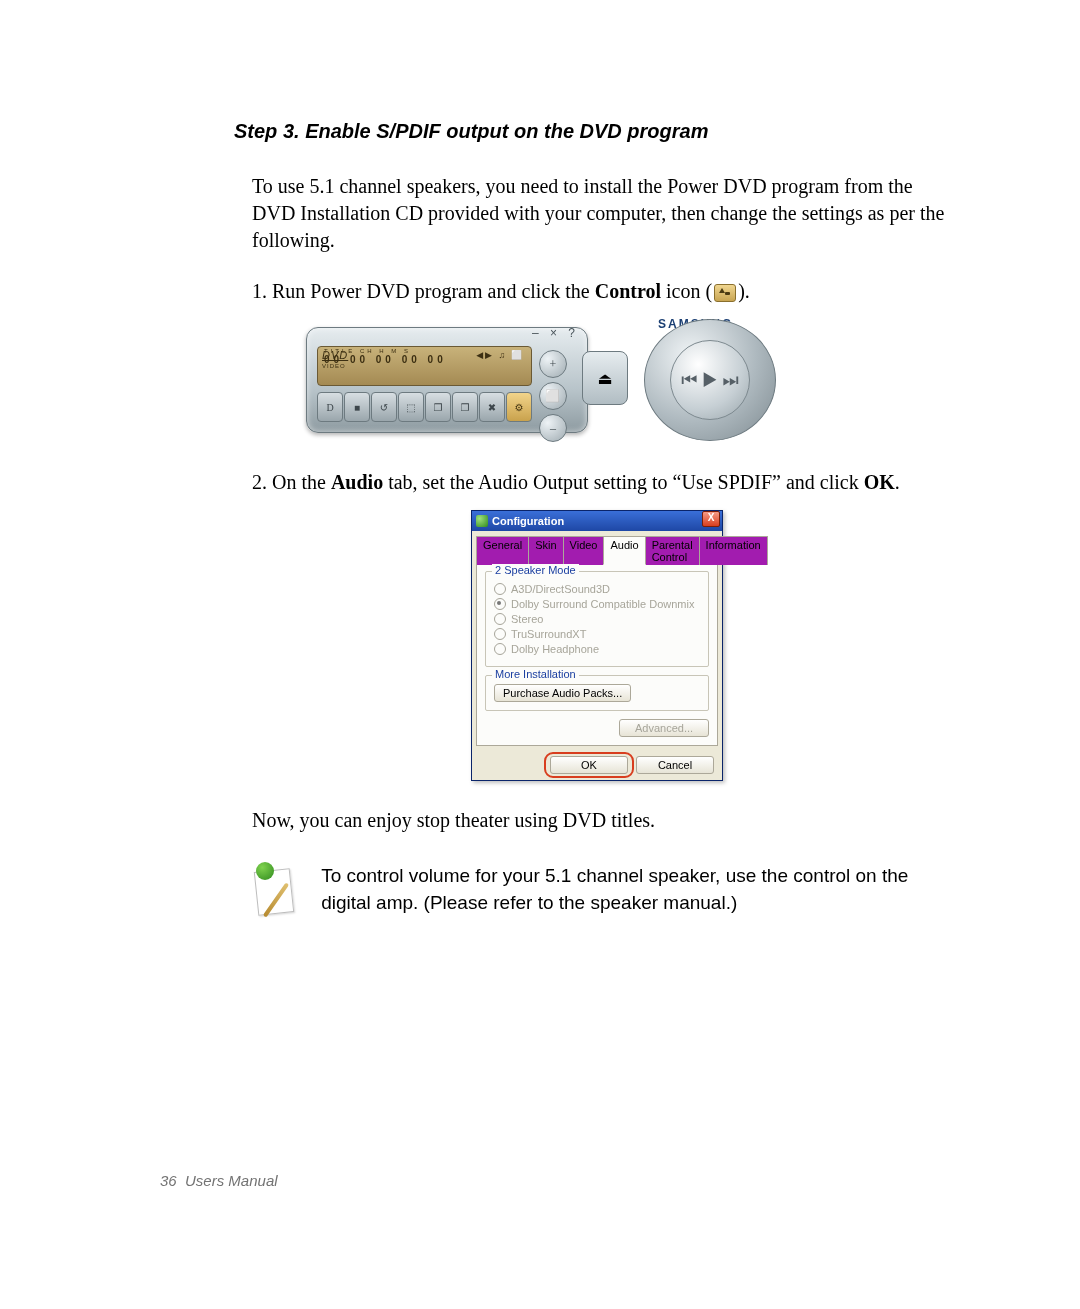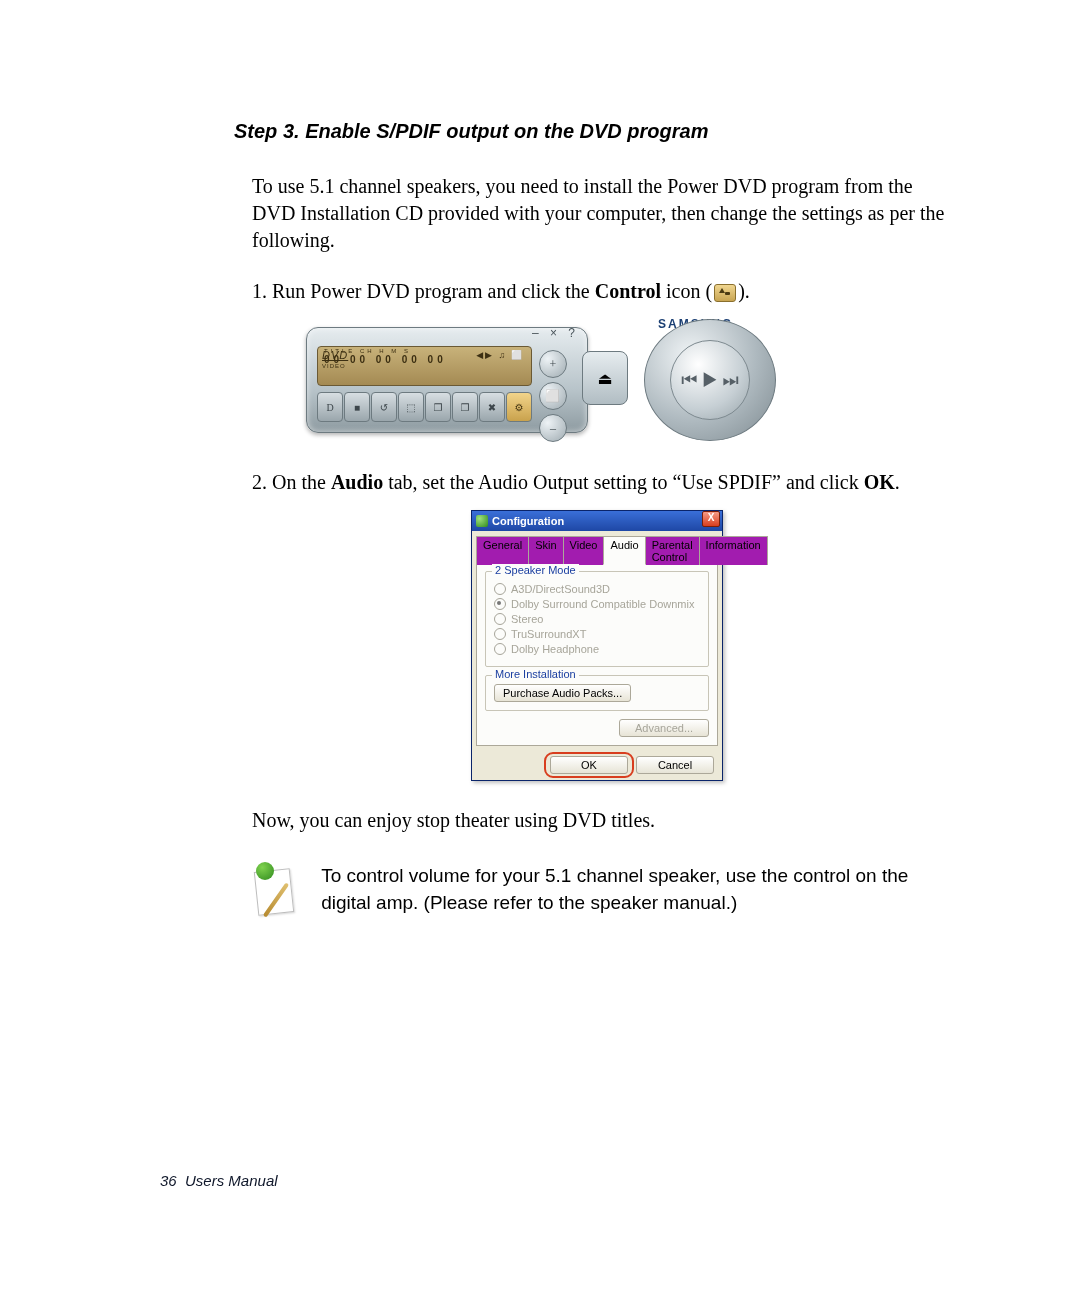--- a/index.html
+++ b/index.html
@@ -369,21 +369,21 @@
     width:18px; height:18px; border-radius:50%;
     background: radial-gradient(circle at 35% 30%, #7fd24e, #2f8a1e);
   }
 
   .footer {
     position:absolute;
     left:160px; bottom:120px;
     font-style:italic;
     font-family: Arial, Helvetica, sans-serif;
     font-size:15px;
-    color:#0f172a;
+    color:#737373;
   }
 </style>
 </head>
 <body>
 
 <div class="page">
 
   <div class="heading">Step 3. Enable S/PDIF output on the DVD program</div>
 
   <div class="intro">To use 5.1 channel speakers, you need to install the Power DVD program from the DVD Installation CD provided with your computer, then change the settings as per the following.</div>

